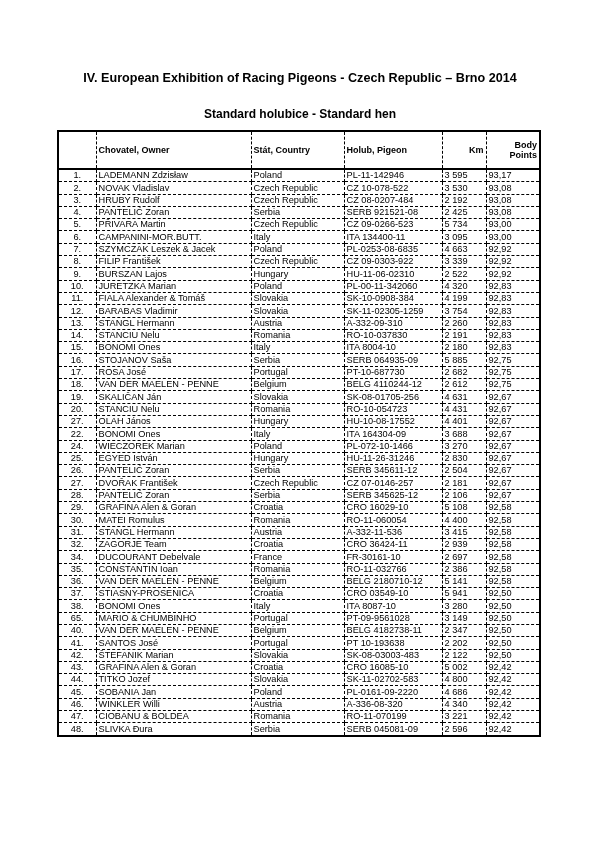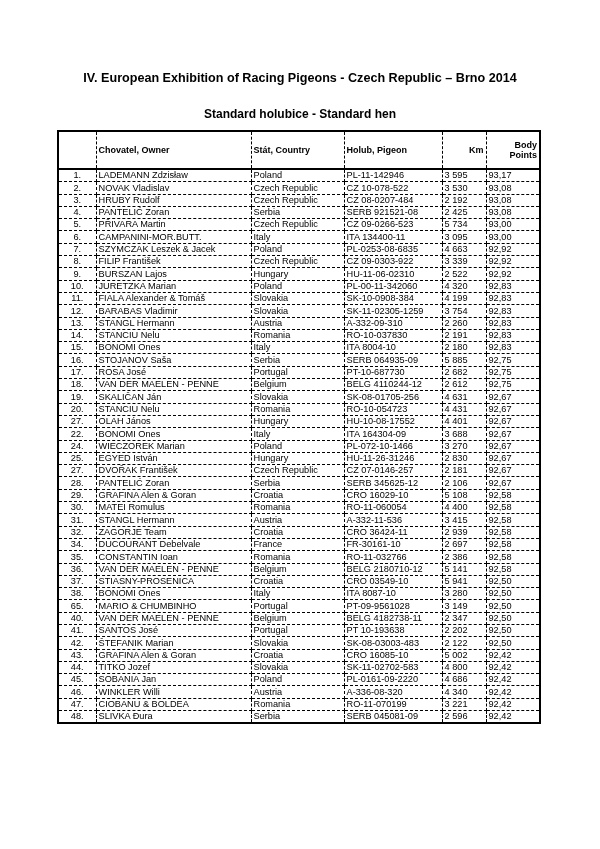--- a/index.html
+++ b/index.html
@@ -243,20 +243,28 @@
       </tr>
       <tr>
         <td class="rank">25.</td>
         <td>EGYED István</td>
         <td>Hungary</td>
         <td>HU-11-26-31246</td>
         <td class="km">2 830</td>
         <td class="pts">92,67</td>
       </tr>
       <tr>
+        <td class="rank">26.</td>
+        <td>PANTELIĆ Zoran</td>
+        <td>Serbia</td>
+        <td>SERB 345611-12</td>
+        <td class="km">2 504</td>
+        <td class="pts">92,67</td>
+      </tr>
+      <tr>
         <td class="rank">27.</td>
         <td>DVOŘAK František</td>
         <td>Czech Republic</td>
         <td>CZ 07-0146-257</td>
         <td class="km">2 181</td>
         <td class="pts">92,67</td>
       </tr>
       <tr>
         <td class="rank">28.</td>
         <td>PANTELIĆ Zoran</td>

